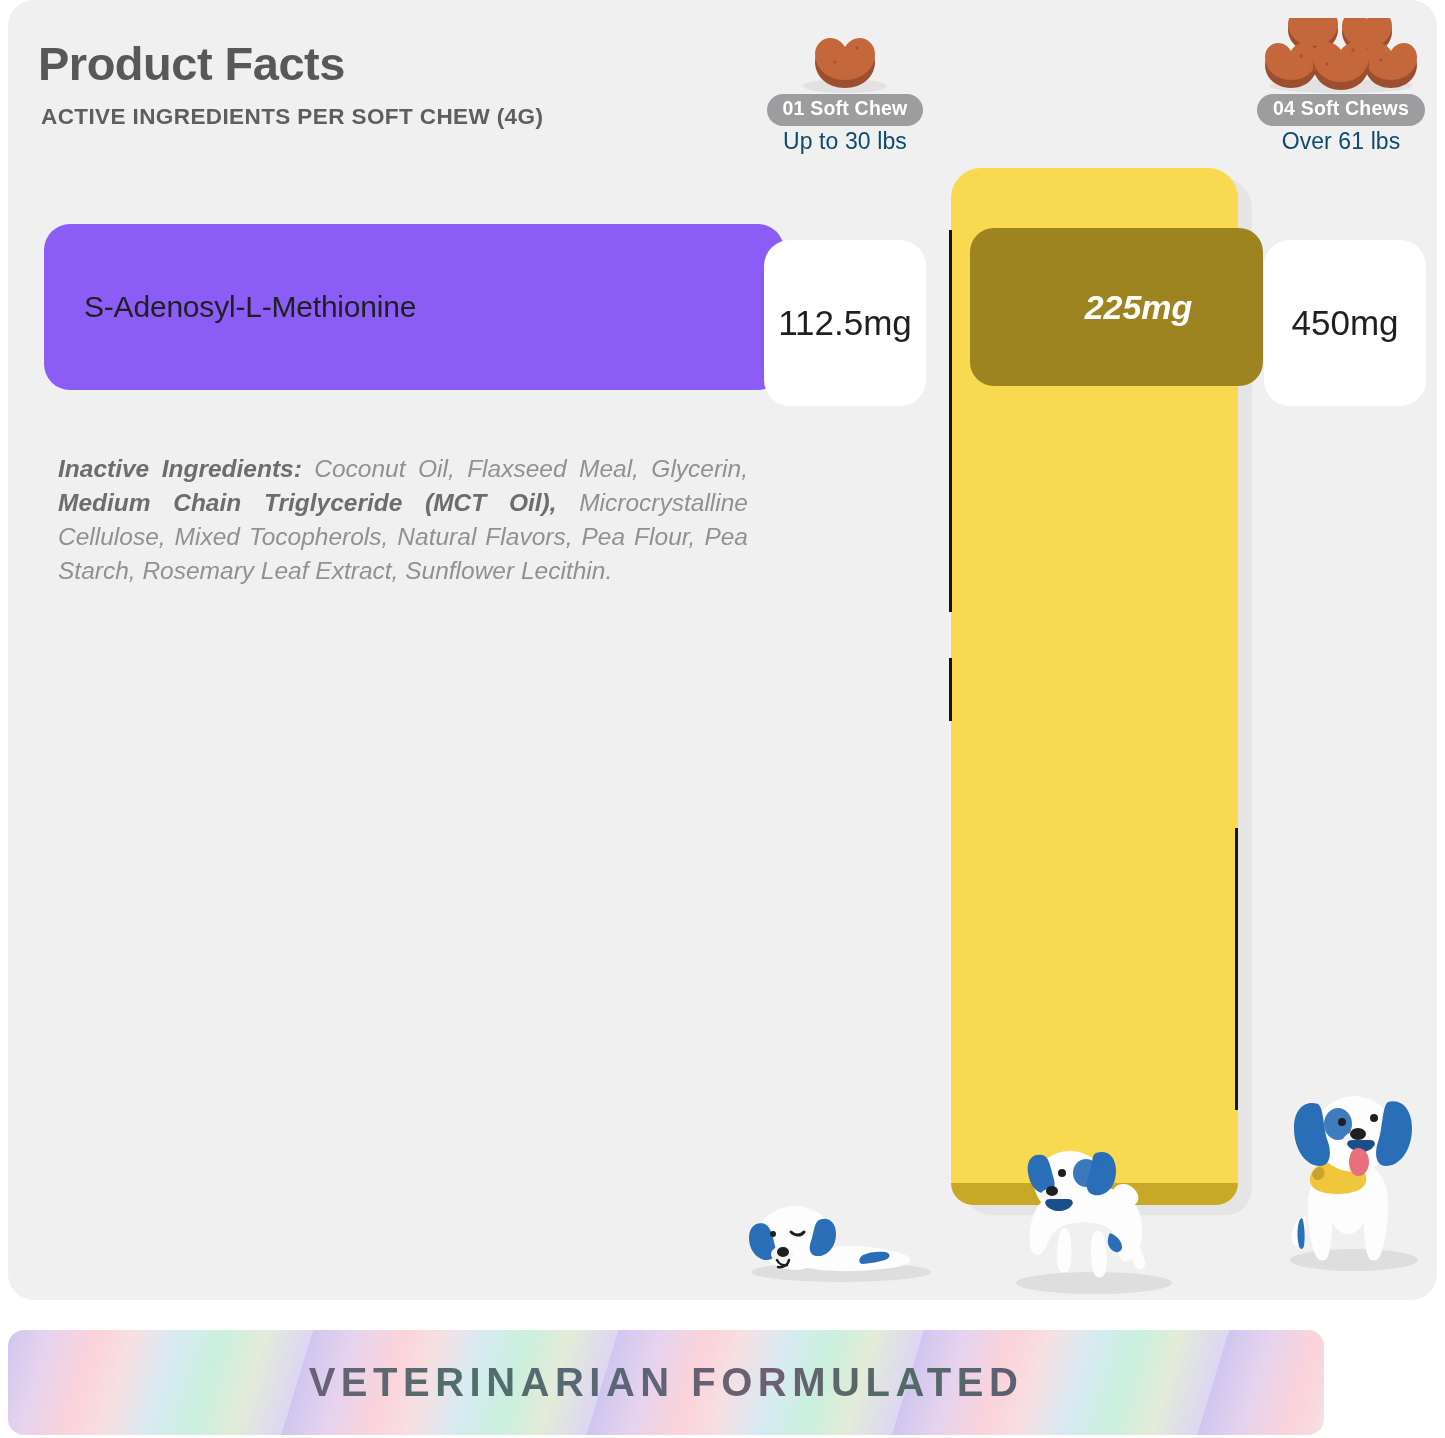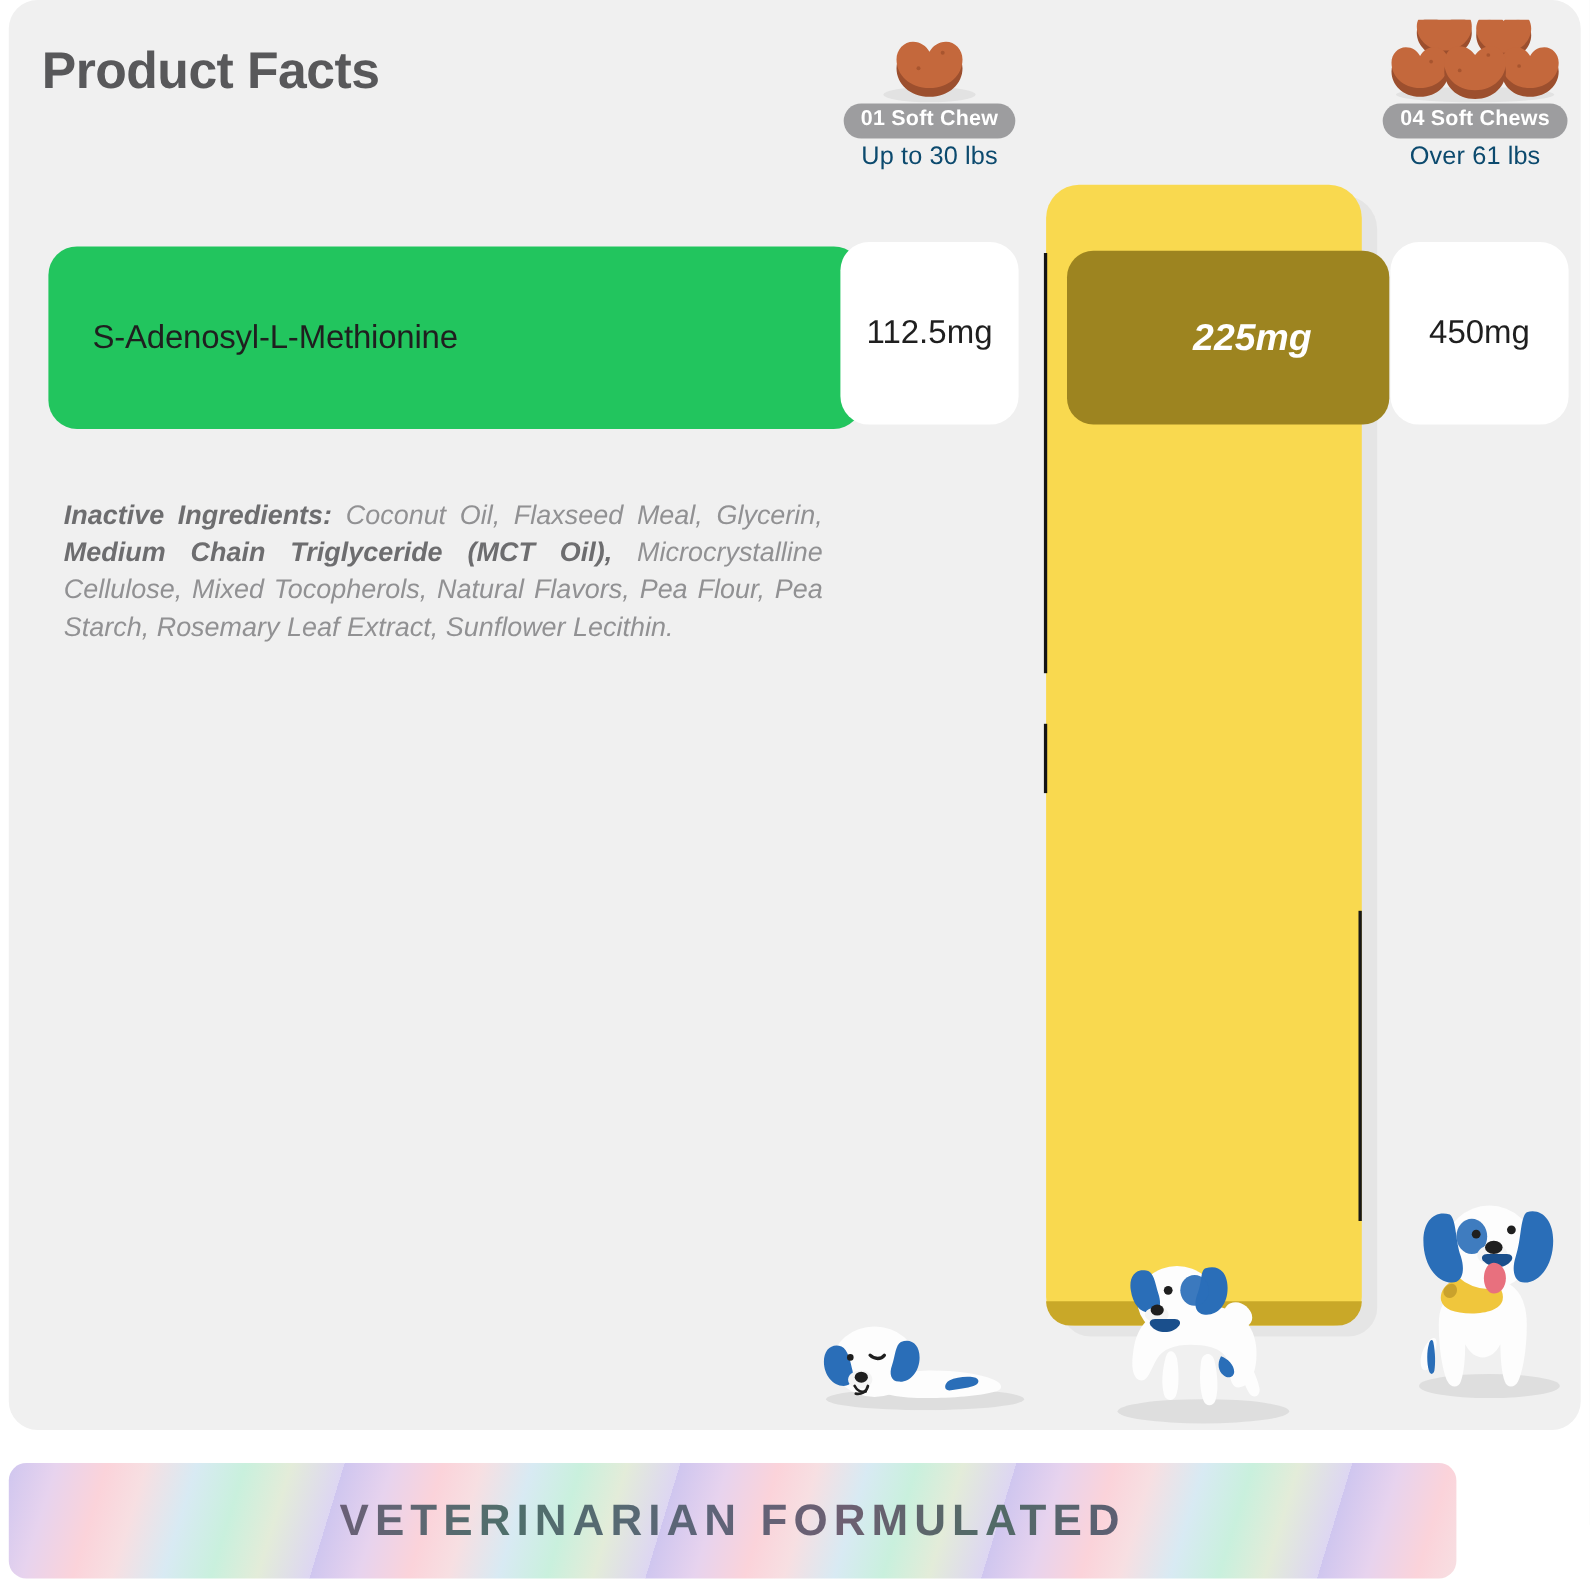--- a/index.html
+++ b/index.html
@@ -113,43 +113,43 @@
   .col-edge.e2 { top: 658px;  height: 63px; }
   .col-edge.e3 { left: 1227px; top: 828px; height: 282px; background: #171717; }
 
   
   .ingredient-card {
     position: absolute;
     left: 36px;
     top: 224px;
     width: 740px;
     height: 166px;
-    background: #22c55e;
+    background: #8b5cf6;
     border-radius: 26px;
     display: flex;
     align-items: center;
     padding-left: 40px;
     box-sizing: border-box;
   }
   .ingredient-name {
     font-size: 30px;
     color: #1f1f1f;
     letter-spacing: -0.2px;
   }
 
   .value-card {
     position: absolute;
-    top: 220px;
+    top: 240px;
     height: 166px;
     background: #ffffff;
     border-radius: 26px;
     display: flex;
     align-items: center;
     justify-content: center;
-    font-size: 30px;
+    font-size: 35px;
     color: #1f1f1f;
   }
   .value-card.v1 { left: 756px;  width: 162px; }
   .value-card.v3 { left: 1256px; width: 162px; }
 
   .value-card.v2 {
     left: 962px;
     width: 249px;
     top: 228px;
     height: 158px;
@@ -211,20 +211,21 @@
     background-clip: text;
     -webkit-text-fill-color: transparent;
   }
 </style>
 </head>
 <body>
 
 <div class="panel">
 
   <div class="page-title">Product Facts</div>
+  <div class="page-subtitle">ACTIVE INGREDIENTS PER SOFT CHEW (4G)</div>
 
   <div class="highlight-col"></div>
   <div class="col-edge e1"></div>
   <div class="col-edge e2"></div>
   <div class="col-edge e3"></div>
 
   <div class="dose-head c1">
     <div class="chew-art">
       <svg width="120" height="76" viewBox="0 0 120 76">
         <ellipse cx="60" cy="68" rx="42" ry="7" fill="#e2e2e2"></ellipse>

